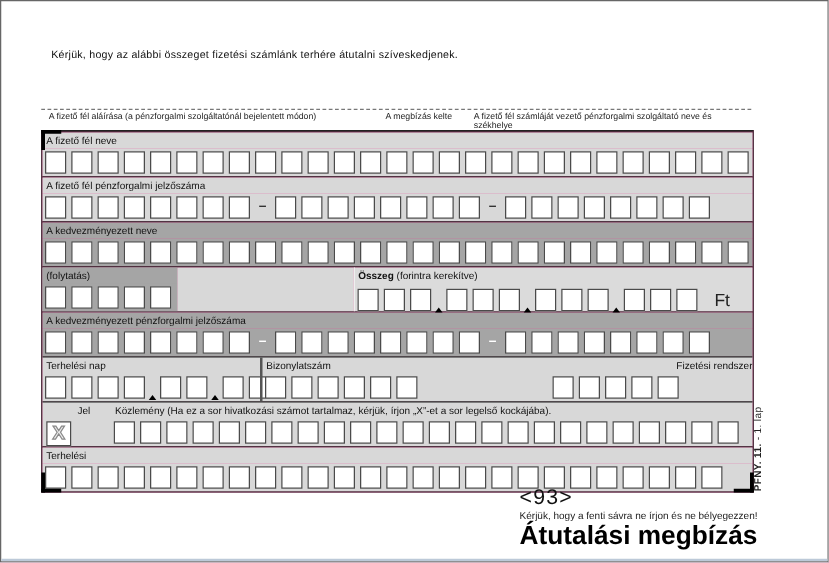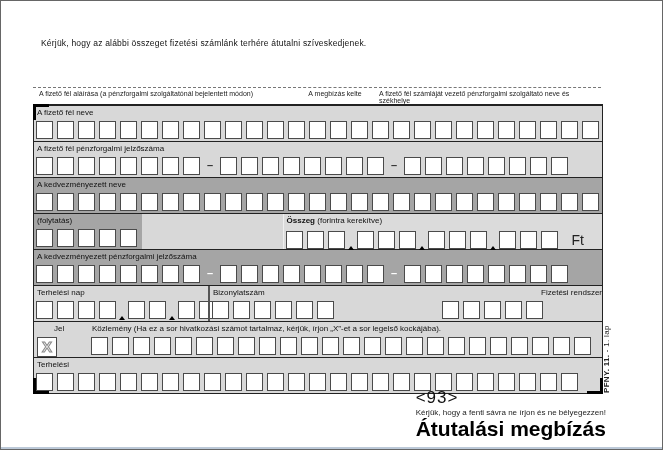--- a/index.html
+++ b/index.html
@@ -48,21 +48,21 @@
   .sub{display:flex;flex-direction:column;}
   .terh{width:174px;}
   .vdiv{width:2px;background:#555;}
   .bizony{width:230px;}
   .fiz{flex:1;text-align:right;}
   .fiz .head{padding-left:2px;}
 
   
   .row7{display:flex;background:#d8d8d8;}
   .jel{width:55px;}
-  .jel .head{padding-left:20px;}
+  .jel .head{padding-left:9px;margin-left:19px;}
   .rem1{flex:1;}
   .xcell{position:relative;width:18px;height:18px;margin-left:1px;}
   .xmark{position:absolute;left:0;top:0;width:100%;height:100%;text-align:center;
     font-size:15px;line-height:18px;font-weight:bold;color:#ededed;
     -webkit-text-stroke:1px #8a8a8a;}
 
   
   .corner{position:absolute;width:13px;height:13px;}
   .corner.tl{left:-1px;top:-1px;border-left:3px solid #000;border-top:3px solid #000;}
   .corner.bl{left:-1px;bottom:-1px;border-left:3px solid #000;border-bottom:3px solid #000;}

